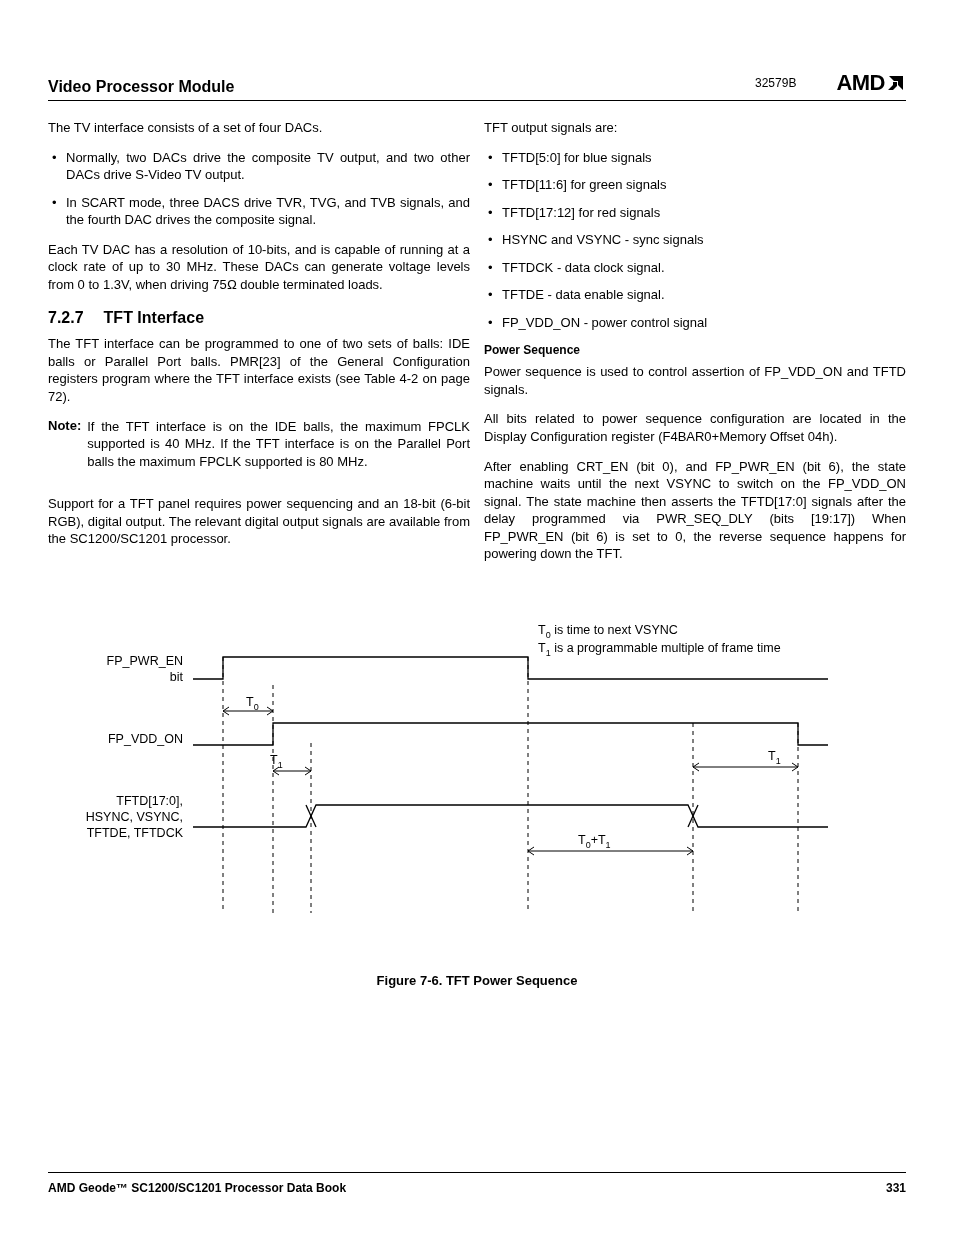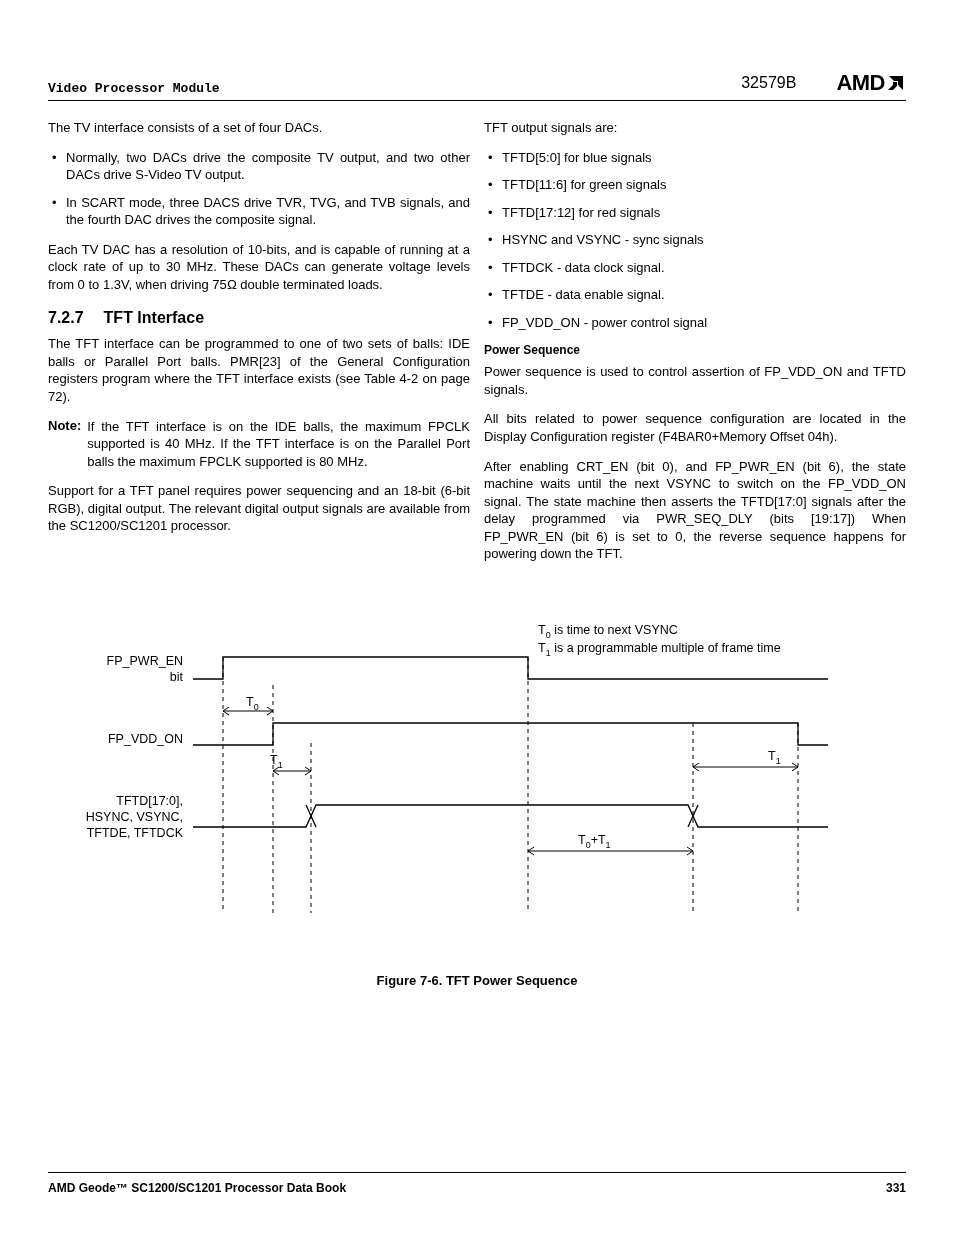--- a/index.html
+++ b/index.html
@@ -14,34 +14,34 @@
     padding: 70px 48px 40px 48px;
   }
   .header-row {
     display: flex;
     justify-content: space-between;
     align-items: flex-end;
     border-bottom: 1.5px solid #000;
     padding-bottom: 4px;
     margin-bottom: 18px;
   }
-  .header-left { font-weight: bold; font-size: 13px; font-family: Liberation Mono, monospace; }
+  .header-left { font-weight: bold; font-size: 16px; }
   .header-right-group { display: flex; align-items: center; gap: 40px; }
-  .header-docnum { font-size: 16px; }
+  .header-docnum { font-size: 12px; }
   .logo { font-weight: bold; font-size: 22px; letter-spacing: -0.5px; display: flex; align-items: center; }
   .logo svg { margin-left: 1px; }
   .columns { display: flex; gap: 14px; }
   .col { width: 50%; }
   p { margin-bottom: 12px; line-height: 1.35; text-align: justify; }
   ul { list-style: none; margin: 0 0 12px 0; padding: 0; }
   ul li { position: relative; padding-left: 18px; margin-bottom: 10px; line-height: 1.35; text-align: justify; }
   ul li::before { content: "•"; position: absolute; left: 4px; top: 0; }
   .section-heading { font-weight: bold; font-size: 16px; margin: 16px 0 8px 0; display: flex; gap: 20px; }
   .subheading { font-weight: bold; font-size: 12px; margin: 2px 0 6px 0; }
-  .note-row { display: flex; gap: 6px; margin-bottom: 12px; text-align: justify; }
+  .note-row { display: flex; gap: 6px; margin-bottom: 25px; text-align: justify; }
   .note-label { font-weight: bold; white-space: nowrap; }
   .note-body { flex: 1; line-height: 1.35; }
   .figure-area { margin-top: 48px; position: relative; height: 340px; }
   .figure-caption { text-align: center; font-weight: bold; font-size: 13px; margin-top: 10px; }
   .footer-row {
     position: absolute; left: 48px; right: 48px; bottom: 40px;
     border-top: 1.5px solid #000; padding-top: 8px;
     display: flex; justify-content: space-between; font-weight: bold; font-size: 12px;
   }
   .sig-label { position: absolute; text-align: right; font-size: 12.5px; line-height: 1.3; }

